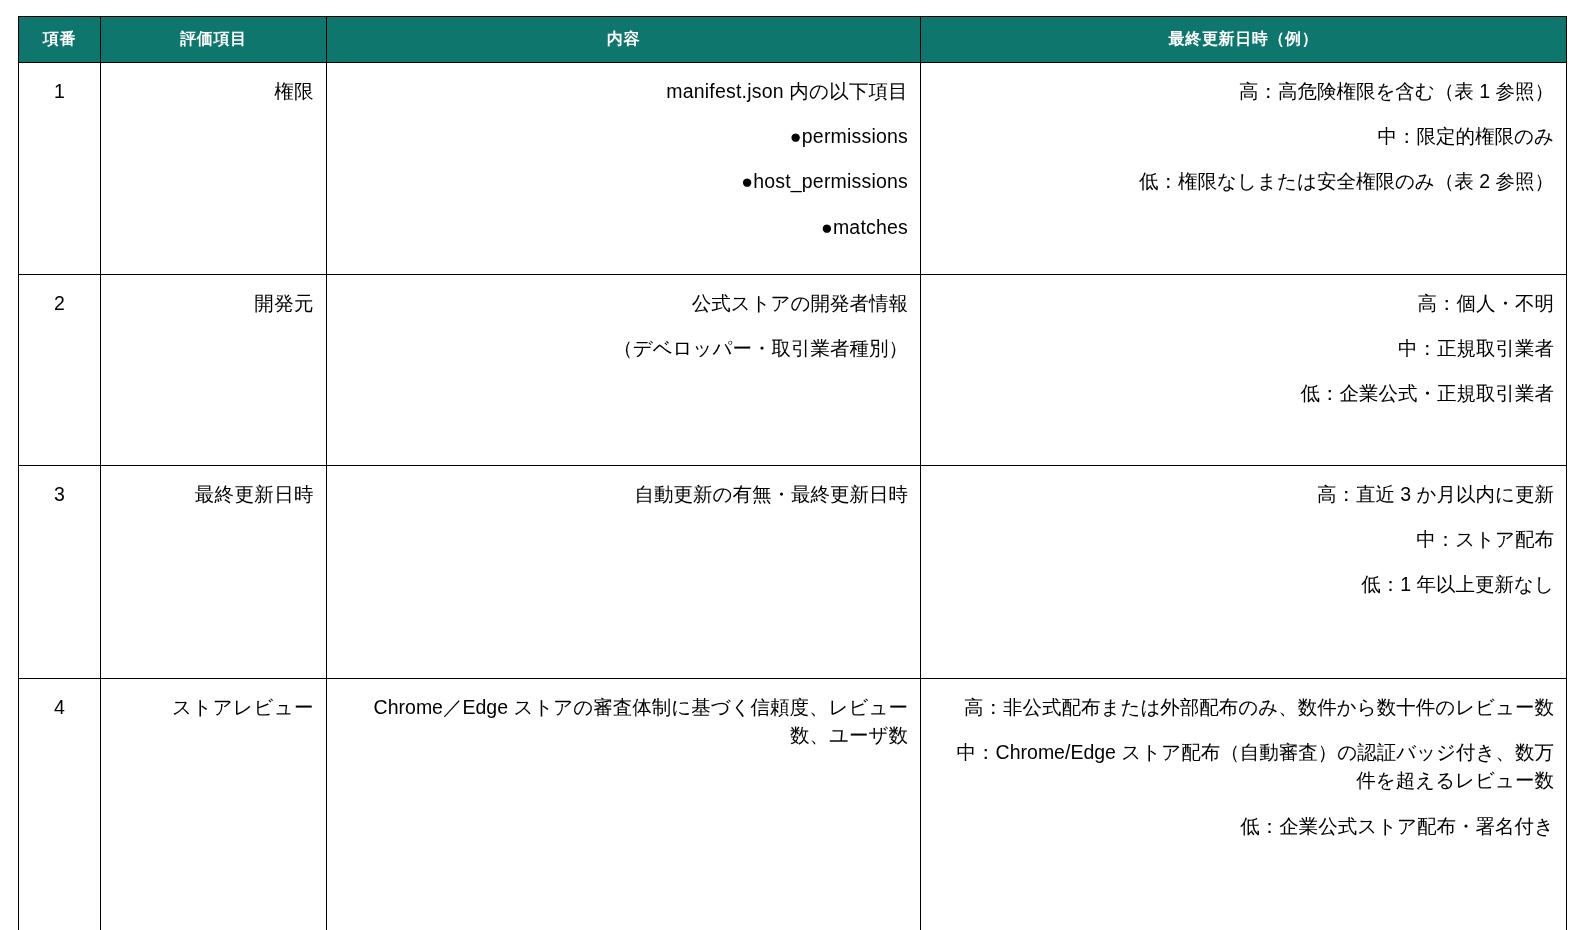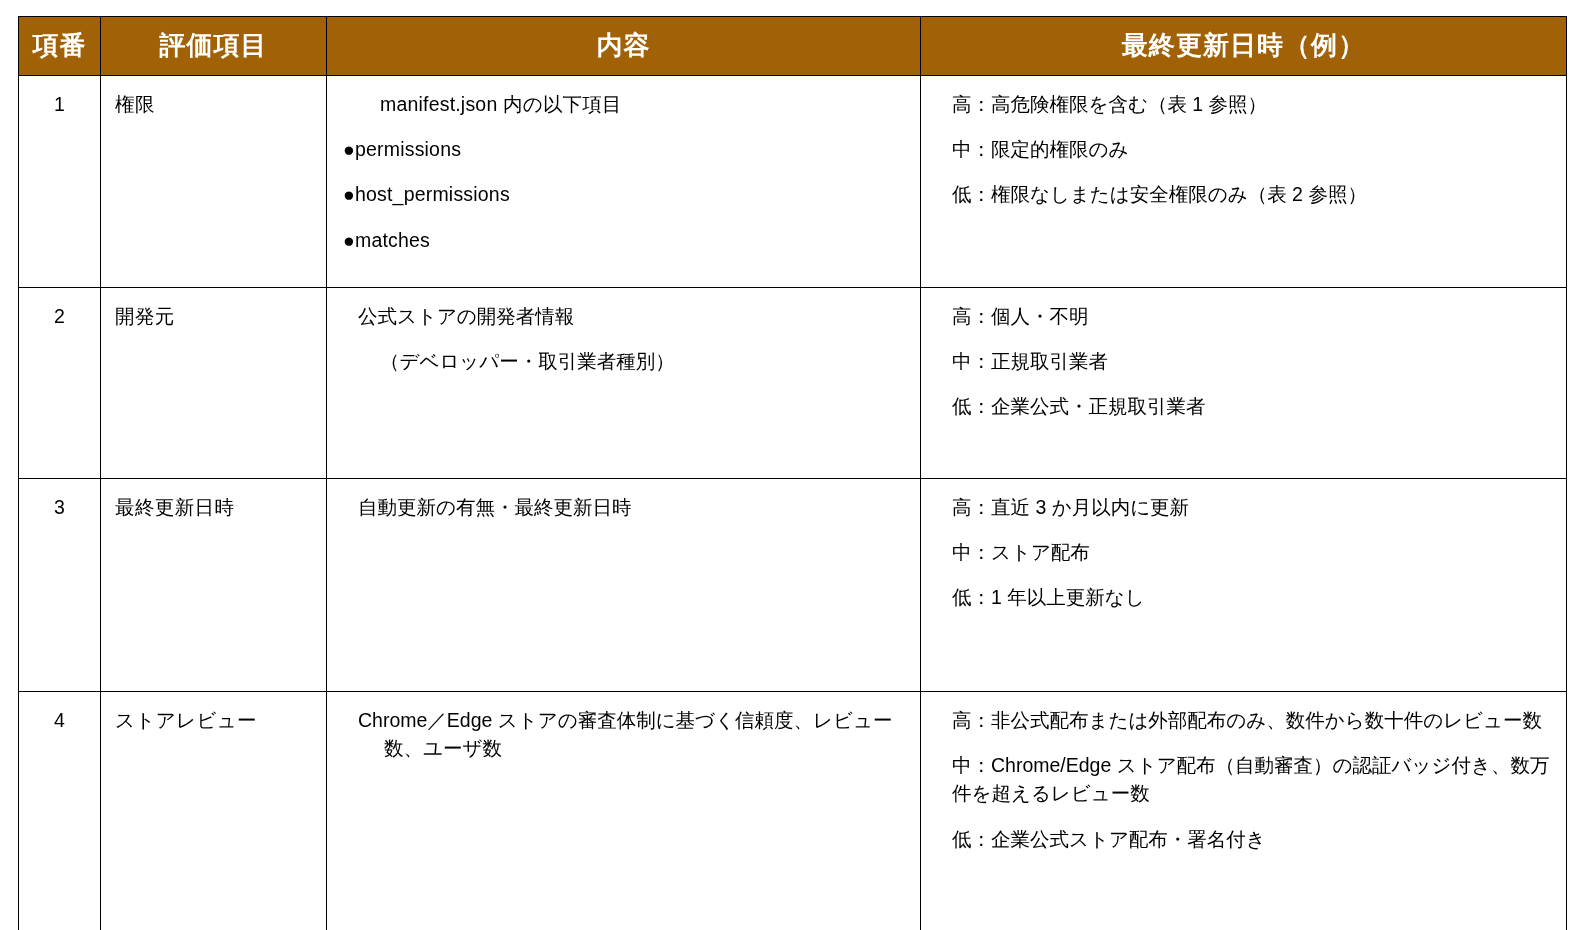--- a/index.html
+++ b/index.html
@@ -26,38 +26,39 @@
     table-layout: fixed;
     width: 1548px;
     margin: 0 auto;
   }
   table.risk-table col.c-no      { width: 82px; }
   table.risk-table col.c-item    { width: 226px; }
   table.risk-table col.c-content { width: 594px; }
   table.risk-table col.c-risk    { width: 646px; }
 
   thead th {
-    background: #a16207;
+    background: #0f766e;
     color: #ffffff;
-    font-size: 26px;
+    font-size: 16px;
     font-weight: bold;
     letter-spacing: 0.04em;
     padding: 12px 6px;
     border: 1px solid #000000;
     text-align: center;
     vertical-align: middle;
     line-height: 1.3;
   }
   tbody td {
     border: 1px solid #000000;
     vertical-align: top;
     font-size: 19.5px;
     line-height: 1.45;
     padding: 14px 12px 16px 12px;
     background: #ffffff;
+    text-align: right;
   }
   td.no {
     text-align: center;
     padding-left: 4px;
     padding-right: 4px;
   }
   td.item {
     padding-left: 14px;
     letter-spacing: 0.02em;
   }

